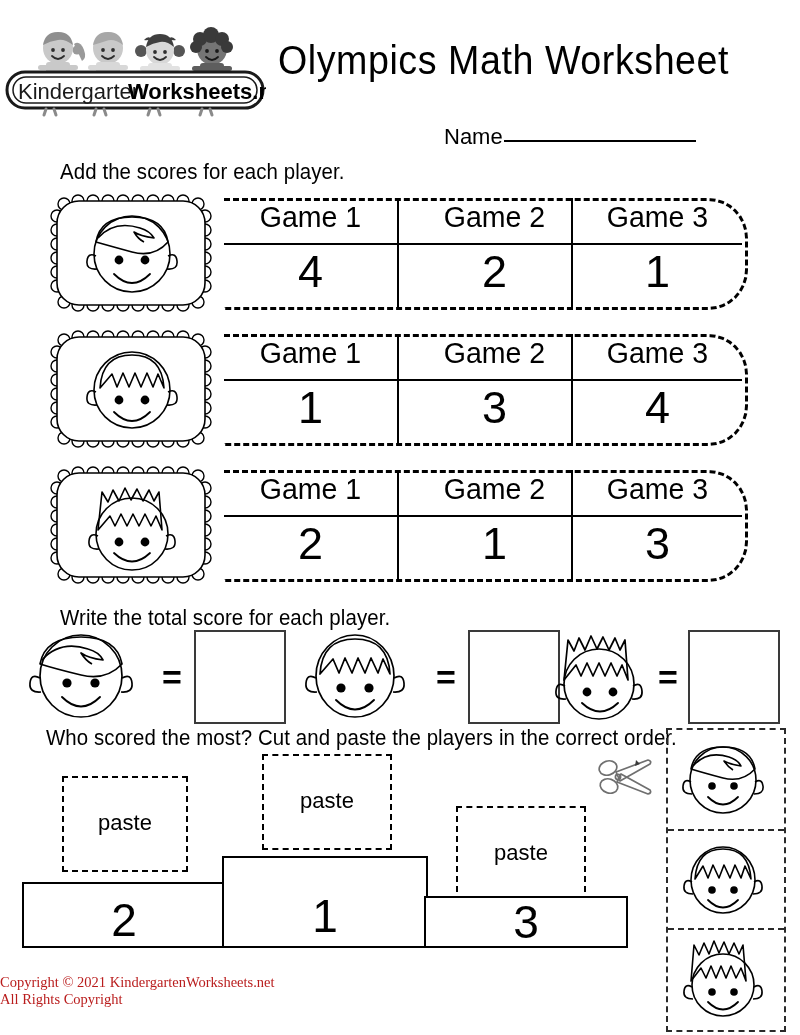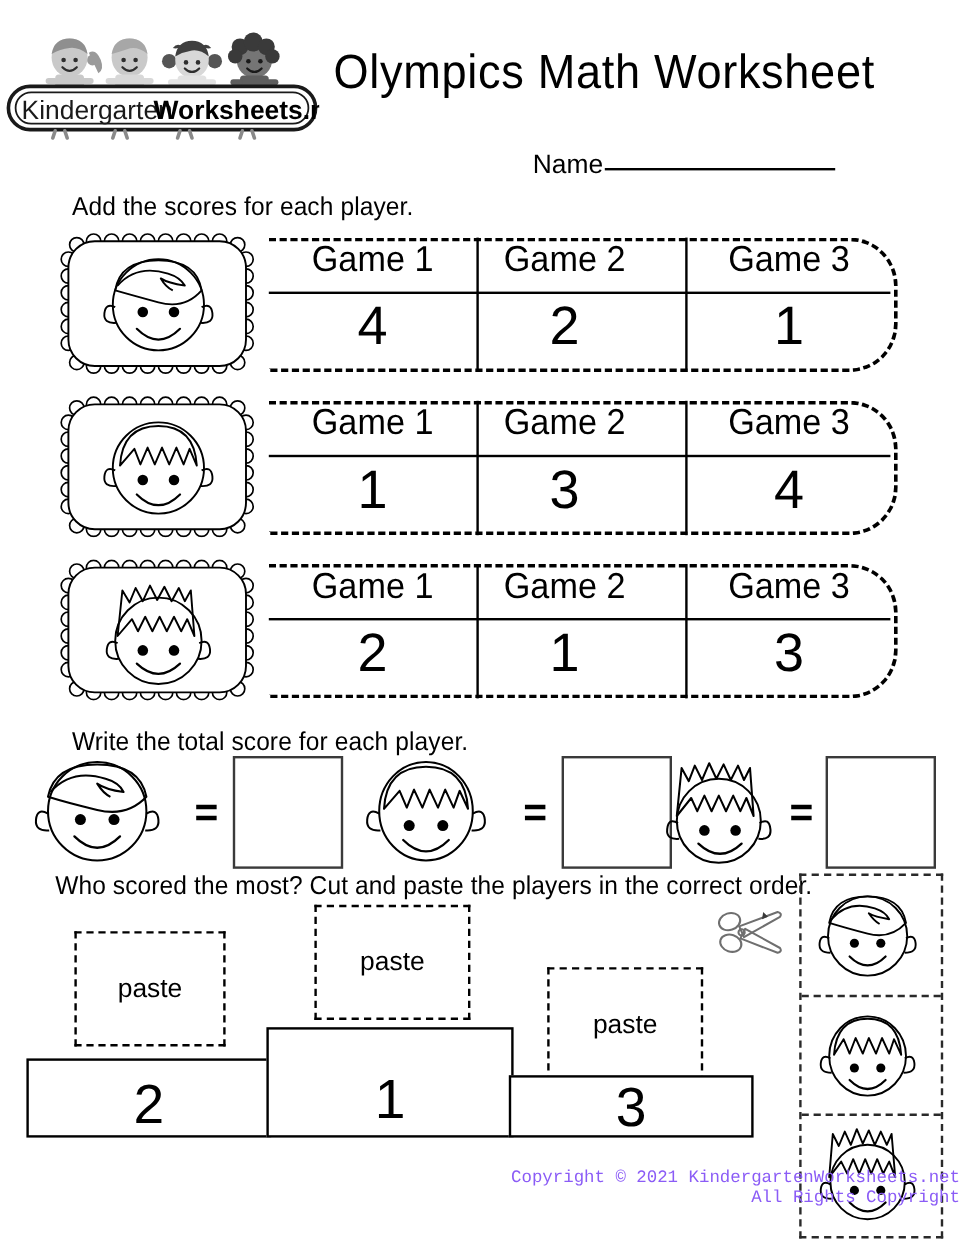--- a/index.html
+++ b/index.html
@@ -124,21 +124,21 @@
   .score-table .vdiv.d2 { left: 347px; }
 
   .cell {
     position: absolute;
     top: 0;
     width: 173px;
     height: 112px;
     text-decoration: underline;
   }
   .cell.c0 { left: 0px; }
-  .cell.c1 { left: 160px; }
+  .cell.c1 { left: 184px; }
   .cell.c2 { left: 347px; }
   .cell .game-label {
     position: absolute;
     top: 2px; left: 0; width: 100%;
     text-align: center;
     font-size: 30px;
     font-family: "Liberation Sans", sans-serif;
     transform: scaleX(0.95);
   }
   .cell .game-score {
@@ -233,25 +233,25 @@
   #cutout-card-0 { top: 0px; }
   #cutout-card-1 { top: 99px;  border-top: 2px dashed #2a2a2a; }
   #cutout-card-2 { top: 198px; border-top: 2px dashed #2a2a2a; }
   .cutout-card svg { position: absolute; left: 50%; top: 50%; transform: translate(-50%,-50%); }
 
   
   #footer {
     position: absolute;
     left: 0; top: 974px;
     width: 800px;
-    text-align: right;
-    color: #8b5cf6;
+    text-align: left;
+    color: #b91c1c;
     font-size: 14.5px;
     line-height: 17px;
-    font-family: Liberation Mono, monospace;
+    font-family: Liberation Serif, serif;
   }
 </style>
 </head>
 <body>
 
 <div class="page">
 
   <div id="logo-block">
 
     <svg id="logo-kids" width="232" height="50" viewBox="0 0 232 50">

